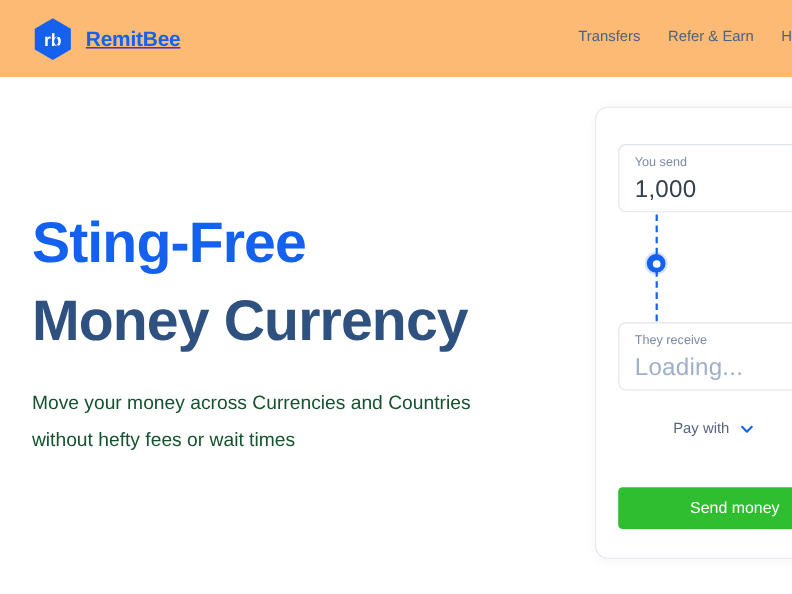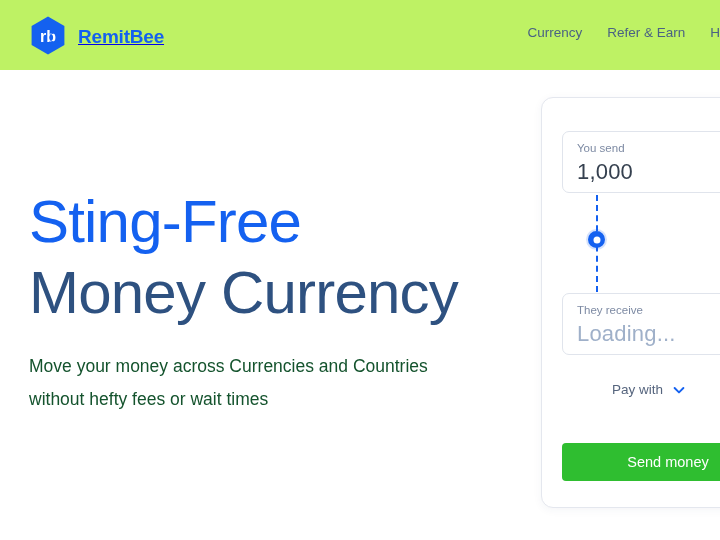--- a/index.html
+++ b/index.html
@@ -22,21 +22,21 @@
     overflow: hidden;
   }
 
   
   .site-header {
     position: absolute;
     top: 0;
     left: 0;
     width: 720px;
     height: 70px;
-    background: #bef264;
+    background: #fdba74;
   }
 
   .brand {
     position: absolute;
     left: 27px;
     top: 15px;
     display: flex;
     align-items: center;
     gap: 9px;
   }
@@ -80,22 +80,22 @@
 
   
   .hero {
     position: absolute;
     left: 29px;
     top: 186px;
     width: 470px;
   }
 
   .hero-line {
-    font-size: 60px;
-    font-weight: normal;
+    font-size: 52px;
+    font-weight: bold;
     line-height: 71px;
     letter-spacing: -0.8px;
     white-space: nowrap;
   }
 
   .hero-line-1 { color: #1461F0; }
   .hero-line-2 { color: #2E5180; }
 
   .hero-sub {
     margin-top: 22px;
@@ -237,21 +237,21 @@
         <svg viewBox="0 0 42 42" xmlns="http://www.w3.org/2000/svg">
           <path d="M21 1.6 L37.4 11.1 L37.4 30.1 L21 39.6 L4.6 30.1 L4.6 11.1 Z" fill="#1461F0"></path>
           <text x="21" y="27" text-anchor="middle" font-family="Liberation Sans, sans-serif" font-size="16" font-weight="bold" fill="#ffffff">rb</text>
           <circle cx="27.5" cy="22.5" r="4.6" fill="none" stroke="#1461F0" stroke-width="1.1"></circle>
         </svg>
       </span>
       <span class="brand-name">RemitBee</span>
     </a>
 
     <nav class="main-nav">
-      <a class="nav-link" href="#">Currency</a>
+      <a class="nav-link" href="#">Transfers</a>
       <a class="nav-link" href="#">Refer &amp; Earn</a>
       <a class="nav-link" href="#">Help</a>
     </nav>
 
   </header>
 
   <section class="hero">
     <h1 class="hero-line hero-line-1">Sting-Free</h1>
     <h1 class="hero-line hero-line-2">Money Currency</h1>
     <p class="hero-sub">Move your money across Currencies and Countries without hefty fees or wait times</p>

